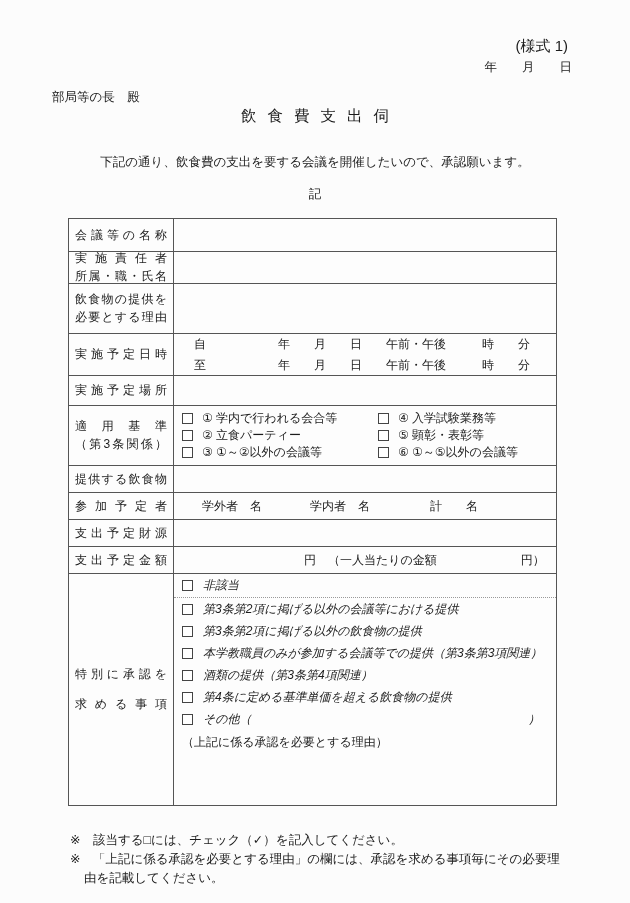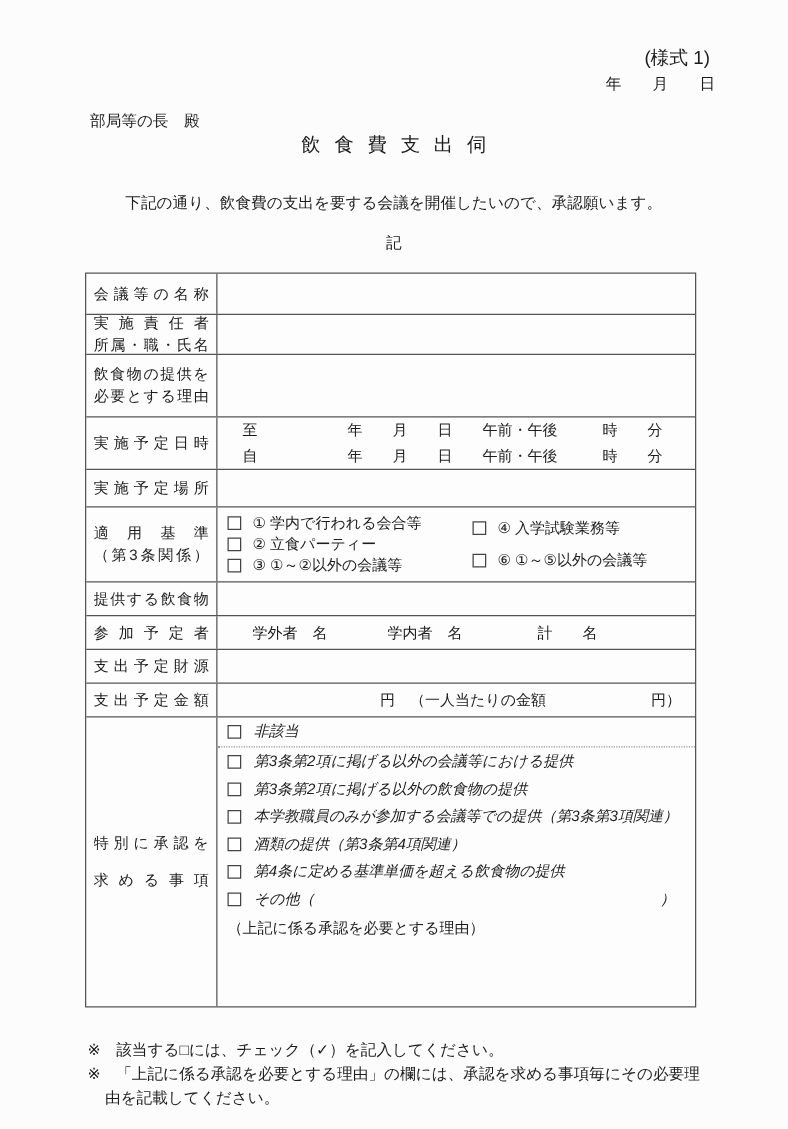--- a/index.html
+++ b/index.html
@@ -7,21 +7,21 @@
     width:630px;height:903px;background:#fcfcfc;
     font-family:"Liberation Sans","DejaVu Sans",sans-serif;
     color:#1c1c1c;font-size:12px;
     -webkit-font-smoothing:antialiased;
   }
   .page{position:relative;width:630px;height:903px;overflow:hidden;background:#fcfcfc;}
 
   
   .form-code{margin-top:37px;text-align:right;padding-right:62px;font-size:15px;}
   .date-line{text-align:right;padding-right:58px;margin-top:3px;font-size:12.5px;}
-  .addressee{margin-left:72px;margin-top:13px;font-size:12.5px;}
+  .addressee{margin-left:52px;margin-top:13px;font-size:12.5px;}
   .doc-title{text-align:center;font-size:15.5px;letter-spacing:11px;text-indent:11px;font-weight:500;}
   .intro{text-align:center;margin-top:27px;font-size:12.5px;}
   .record-mark{text-align:center;margin-top:15px;font-size:12.5px;}
 
   
   .tbl{margin:15px 0 0 68px;width:489px;border:1px solid #555;box-sizing:border-box;background:#fdfdfd;}
   .row{display:flex;box-sizing:border-box;}
   .row + .row{border-top:1px solid #555;}
   .lbl{
     width:105px;box-sizing:border-box;border-right:1px solid #555;
@@ -148,22 +148,22 @@
         <div class="jfy">
             <span>実</span>
             <span>施</span>
             <span>予</span>
             <span>定</span>
             <span>日</span>
             <span>時</span>
           </div>
       </div>
       <div class="val val-datetime">
+        <div>自　　　　　　年　　月　　日　　午前・午後　　　時　　分</div>
         <div>至　　　　　　年　　月　　日　　午前・午後　　　時　　分</div>
-        <div>自　　　　　　年　　月　　日　　午前・午後　　　時　　分</div>
       </div>
     </div>
 
     <div class="row h30">
       <div class="lbl">
         <div class="jfy">
             <span>実</span>
             <span>施</span>
             <span>予</span>
             <span>定</span>
@@ -207,20 +207,24 @@
             <span>③ ①～②以外の会議等</span>
           </div>
         </div>
         <div class="crit-col right">
           <div class="cb-line">
             <span class="cb"></span>
             <span>④ 入学試験業務等</span>
           </div>
           <div class="cb-line">
             <span class="cb"></span>
+            <span>⑤ 顕彰・表彰等</span>
+          </div>
+          <div class="cb-line">
+            <span class="cb"></span>
             <span>⑥ ①～⑤以外の会議等</span>
           </div>
         </div>
       </div>
     </div>
 
     <div class="row h27">
       <div class="lbl">
         <div class="jfy">
             <span>提</span>

